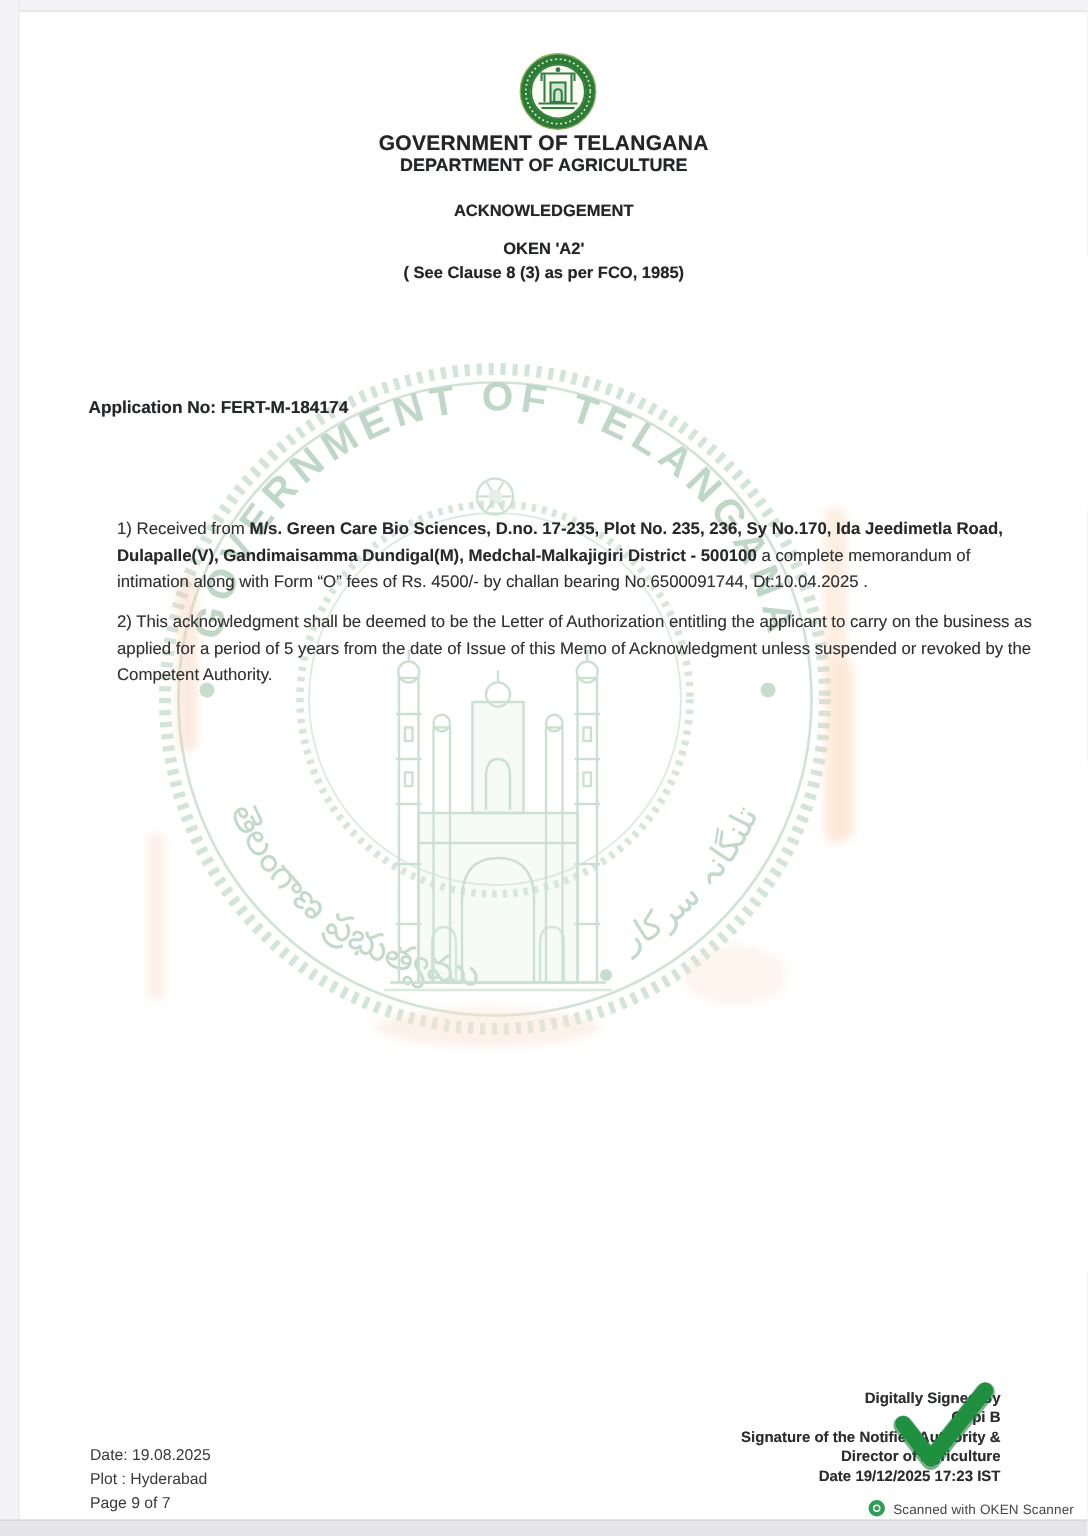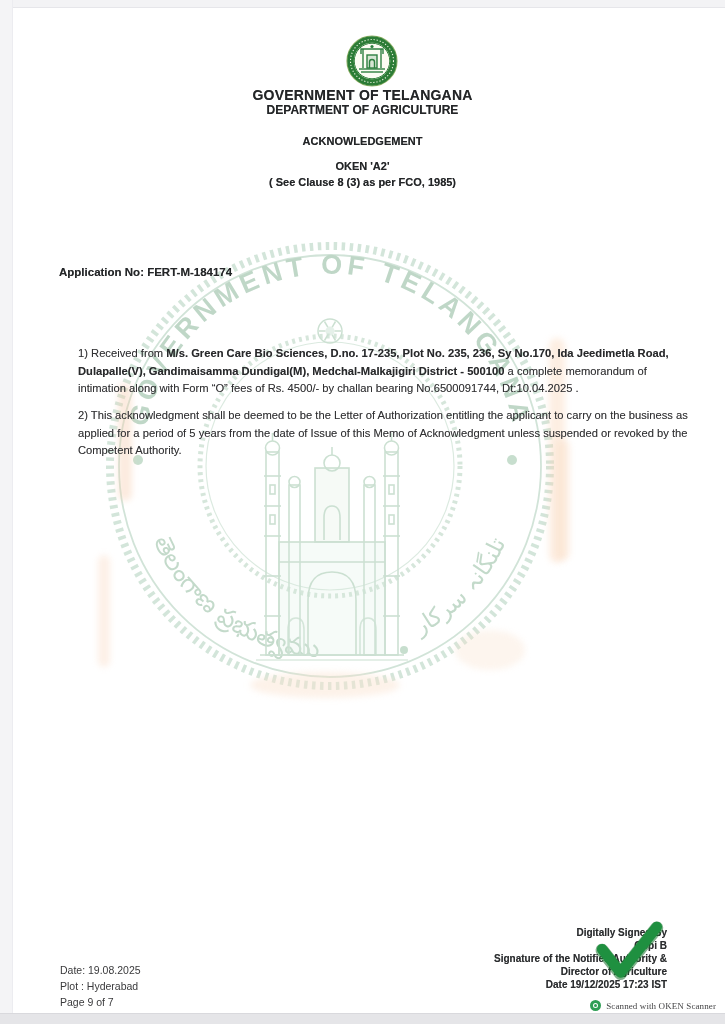--- a/index.html
+++ b/index.html
@@ -42,21 +42,21 @@
   .para2{top:396px;}
   .para b{color:#28292b;}
 
   .footer-left{position:absolute;left:60px;top:948px;font-size:10.5px;line-height:15.8px;color:#3a3a3c;margin-top:15px;}
 
   .signature{position:absolute;right:58px;top:926px;text-align:right;font-weight:bold;
              font-size:10px;line-height:13px;color:#2b2d2f;text-shadow:0 0 .4px rgba(43,45,47,.5);}
   .check{position:absolute;left:592px;top:918px;width:72px;height:68px;transform:rotate(4deg);}
 
   .oken{position:absolute;right:9px;top:1000px;display:flex;align-items:flex-end;gap:5px;
-        font-size:9px;color:#454547;letter-spacing:.1px;font-family:Liberation Serif, serif;}
+        font-size:9px;color:#454547;letter-spacing:.1px;}
   .oken-icon{width:11px;height:11px;border-radius:50%;border:3px solid #2f9e55;background:#fff;
              box-sizing:border-box;position:relative;}
   .oken-icon::after{content:"";position:absolute;left:1px;top:1px;width:3px;height:3px;border-radius:50%;background:#2f9e55;}
 </style>
 </head>
 <body>
 
 <div class="page">
 
   <svg class="watermark" width="725" height="1024" viewBox="0 0 725 1024">

